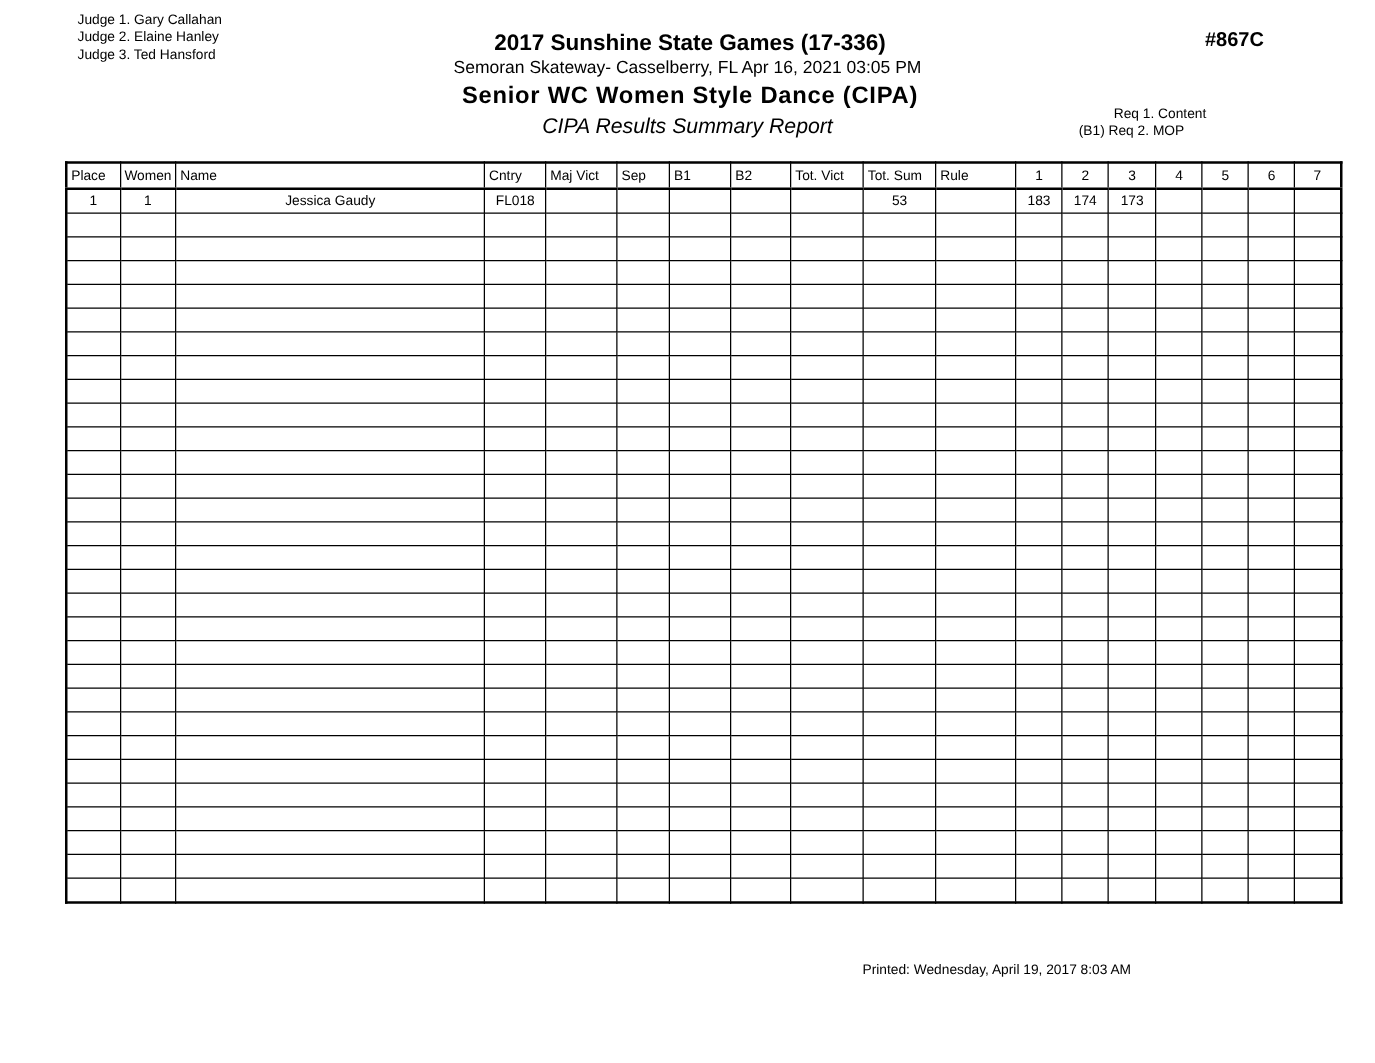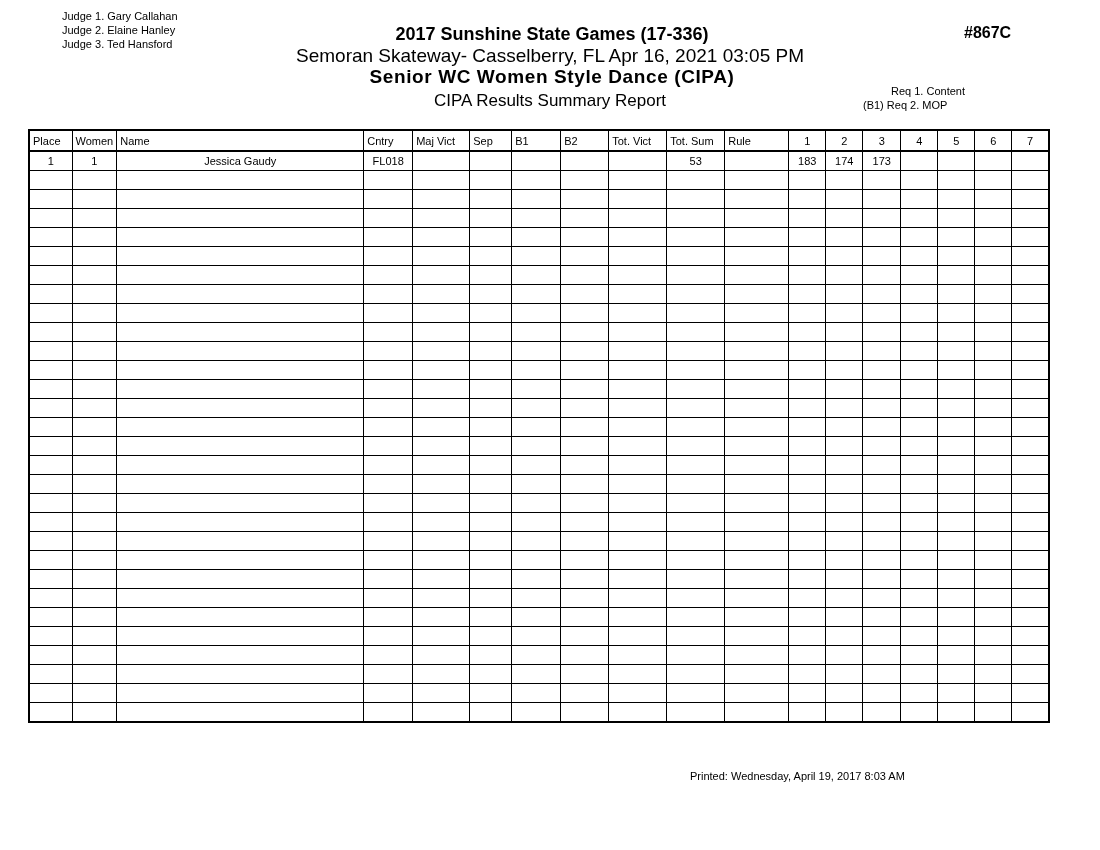--- a/index.html
+++ b/index.html
@@ -1,29 +1,29 @@
 <!DOCTYPE html>
 <html><head>
 <meta charset="utf-8">
 <style>
   html,body{margin:0;padding:0;background:#fff;}
   body{width:1100px;height:850px;position:relative;overflow:hidden;font-family:"Liberation Sans",sans-serif;color:#000;}
   .abs{position:absolute;white-space:nowrap;}
   .judges{left:30px;top:9px;font-size:11px;line-height:14px;margin-left:32px;}
   .title{left:0;width:1100px;text-align:center;}
   .t1{top:24px;font-size:18px;font-weight:bold;left:2px;}
-  .t2{top:45px;font-size:19px;left:0px;}
+  .t2{top:45px;font-size:14px;left:0px;}
   .t3{top:66px;font-size:19px;font-weight:bold;letter-spacing:0.6px;left:2px;}
-  .t4{top:91px;font-size:17px;left:0px;}
+  .t4{top:91px;font-size:17px;left:0px;font-style:italic;}
   .event-no{left:964px;top:24px;font-size:16px;font-weight:bold;}
   .req{left:863px;top:44px;font-size:11px;line-height:14px;margin-top:40px;}
   .req div{white-space:nowrap;}
   table.grid{position:absolute;left:28px;top:129px;border-collapse:collapse;table-layout:fixed;}
   table.grid td, table.grid th{border:1px solid #000;padding:0 3px;height:18px;font-size:11px;font-weight:normal;overflow:hidden;white-space:nowrap;line-height:18px;}
-  table.grid{border:2px solid #000;}
+  table.grid{border:2px solid #000;margin-left:24px;}
   table.grid thead th{border-bottom:2px solid #000;text-align:left;height:17px;padding-top:1px;}
   table.grid thead th.c{text-align:center;}
   td.c{text-align:center;}
   td.l{text-align:center;}
   .printed{left:690px;top:770px;font-size:11px;}
 </style>
 </head>
 <body>
 
 <div class="abs judges">

